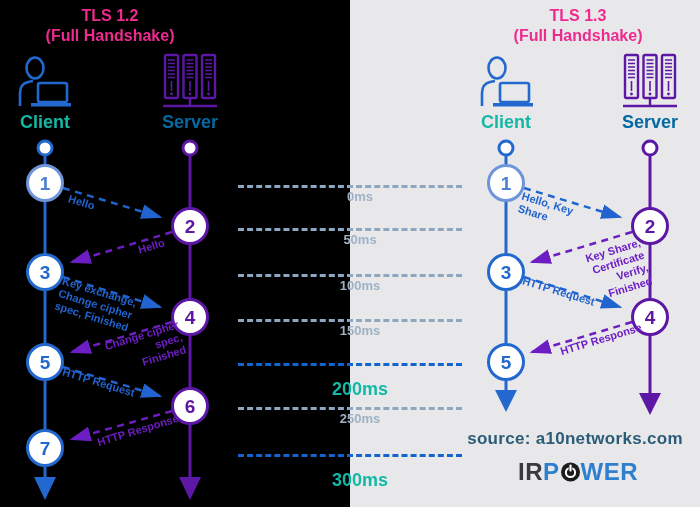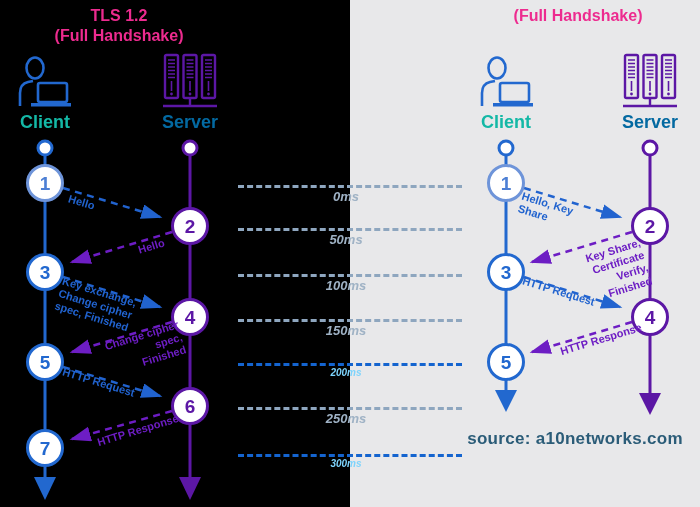--- a/index.html
+++ b/index.html
@@ -2,42 +2,42 @@
 <html><head>
 <meta charset="utf-8">
 <style>
   html,body{margin:0;padding:0;background:#fff;}
   .stage{position:relative;width:700px;height:507px;background:#000;overflow:hidden;
          font-family:"Liberation Sans",sans-serif;}
   .half-right-bg{position:absolute;left:350px;top:0;width:350px;height:507px;background:#e8e8ea;}
 
   .title{position:absolute;top:6px;width:220px;text-align:center;font-weight:bold;
          font-size:16px;line-height:1.25;color:#ed2b8f;}
-  .title-left{left:9px;}
+  .title-left{left:0;}
   .title-right{left:468px;}
 
   .actor-label{position:absolute;top:112px;width:90px;text-align:center;font-weight:bold;font-size:18px;}
   .blue-t{color:#14b8a6;}
   .purple-t{color:#0369a1;}
 
   .icon{position:absolute;}
 
   .overlay{position:absolute;left:0;top:0;pointer-events:none;}
 
   .node{position:absolute;width:32px;height:32px;border-radius:50%;background:#ffffff;
         border:3px solid #2268cf;color:#2268cf;display:flex;align-items:center;justify-content:center;
         font-weight:bold;font-size:19px;line-height:1;}
   .node.purple{border-color:#5c17a5;color:#5c17a5;}
   .node.light{border-color:#6e94d9;color:#4d7fd4;}
 
   .tick-line{position:absolute;left:238px;width:224px;height:0;border-top:3px dashed #8ea6bf;}
   .tick-line.hl{border-top-color:#1464cf;}
-  .tick-label{position:absolute;left:346px;transform:translateX(-50%);font-weight:bold;
-              font-size:13px;color:#9fb2c5;white-space:nowrap;font-style:italic;}
-  .tick-label.hl{color:#7dd3fc;font-size:10px;}
+  .tick-label{position:absolute;left:360px;transform:translateX(-50%);font-weight:bold;
+              font-size:13px;color:#9fb2c5;white-space:nowrap;}
+  .tick-label.hl{color:#14b8a6;font-size:18px;margin-top:12px;}
 
   .msg{position:absolute;font-weight:bold;font-size:11px;line-height:1.2;white-space:nowrap;}
   .msg.blue{color:#2163cf;transform:rotate(17deg);}
   .msg.purple{color:#6d1dc4;transform:rotate(-17deg);text-align:right;}
 
   .source-line{position:absolute;left:430px;top:429px;width:290px;text-align:center;
                font-weight:bold;font-size:17px;color:#2b5c78;letter-spacing:0.3px;}
 
   .logo{position:absolute;left:518px;top:458px;width:120px;text-align:center;font-weight:bold;
         font-size:24px;letter-spacing:0.5px;white-space:nowrap;}
@@ -102,20 +102,21 @@
     <line x1="632" y1="232" x2="532" y2="262" stroke="#6d1dc4" stroke-width="2.5" stroke-dasharray="7 5.5" marker-end="url(#mp)"></line>
     <line x1="524" y1="277" x2="620" y2="307" stroke="#2163cf" stroke-width="2.5" stroke-dasharray="7 5.5" marker-end="url(#mb)"></line>
     <line x1="632" y1="322" x2="532" y2="352" stroke="#6d1dc4" stroke-width="2.5" stroke-dasharray="7 5.5" marker-end="url(#mp)"></line>
   </svg>
 
   <div class="title title-left">
     <div>TLS 1.2</div>
     <div>(Full Handshake)</div>
   </div>
   <div class="title title-right">
+    <div>TLS 1.3</div>
     <div>(Full Handshake)</div>
   </div>
 
   <svg class="icon" style="left:16px;top:55px" width="56" height="54" viewBox="0 0 56 54">
     <ellipse cx="19" cy="13" rx="8.5" ry="10.5" fill="none" stroke="#2268cf" stroke-width="2.6"></ellipse>
     <path d="M4,51 L4,38 Q4,29 12,27 L17,26" fill="none" stroke="#2268cf" stroke-width="2.6"></path>
     <rect x="22" y="28" width="29" height="19" rx="2" fill="none" stroke="#2268cf" stroke-width="2.6"></rect>
     <rect x="15" y="48" width="40" height="3.5" fill="#2268cf"></rect>
   </svg>
   <svg class="icon" style="left:162px;top:53px" width="56" height="58" viewBox="0 0 56 58">
@@ -198,13 +199,21 @@
   <div class="msg purple" style="left:560px;top:248px;width:88px">
     <div>Key Share,</div>
     <div>Certificate</div>
     <div>Verify,</div>
     <div>Finished</div>
   </div>
   <div class="msg blue" style="left:521px;top:285px">HTTP Request</div>
   <div class="msg purple" style="left:559px;top:333px">HTTP Response</div>
 
   <div class="source-line">source: a10networks.com</div>
+  <div class="logo">
+    <span class="ir">IR</span><span class="bl">P</span><svg width="23" height="23" viewBox="0 0 23 23">
+        <circle cx="11.5" cy="12" r="9.5" fill="#1c1c1e"></circle>
+        <circle cx="11.5" cy="12.5" r="4.6" fill="none" stroke="#ffffff" stroke-width="2"></circle>
+        <rect x="9.7" y="5.5" width="3.6" height="4.5" fill="#1c1c1e"></rect>
+        <rect x="10.4" y="4.5" width="2.2" height="7" rx="1" fill="#ffffff"></rect>
+      </svg><span class="bl">WER</span>
+  </div>
 </div>
 
 </body></html>

